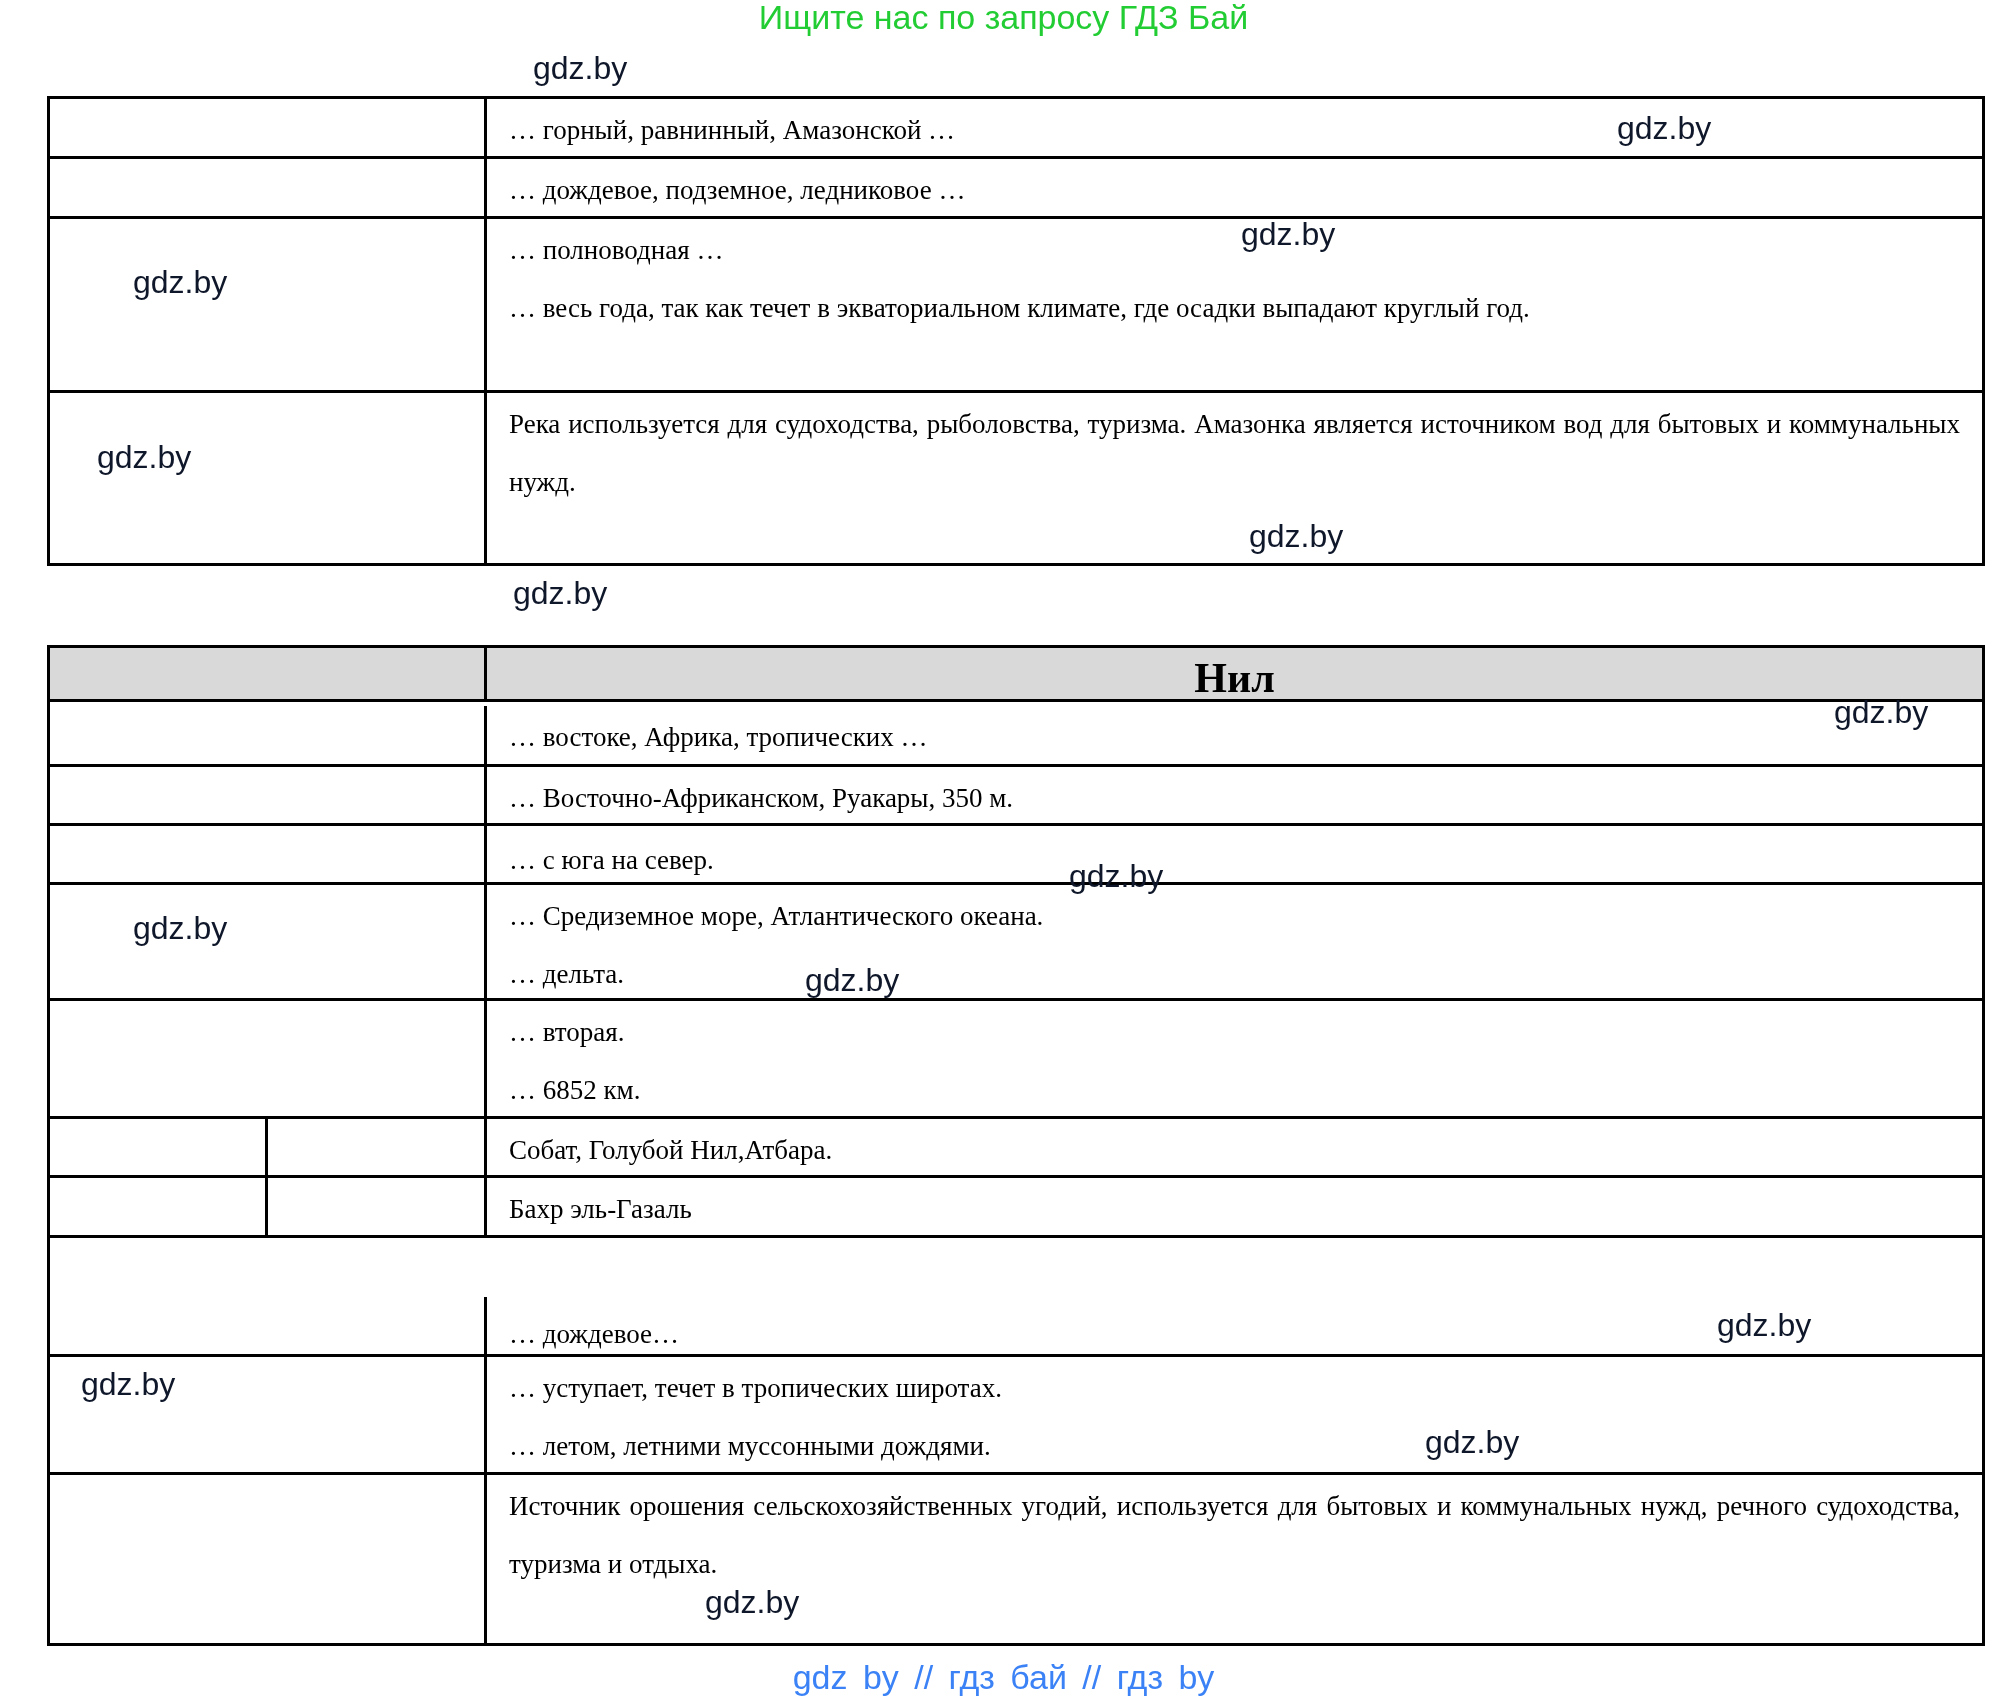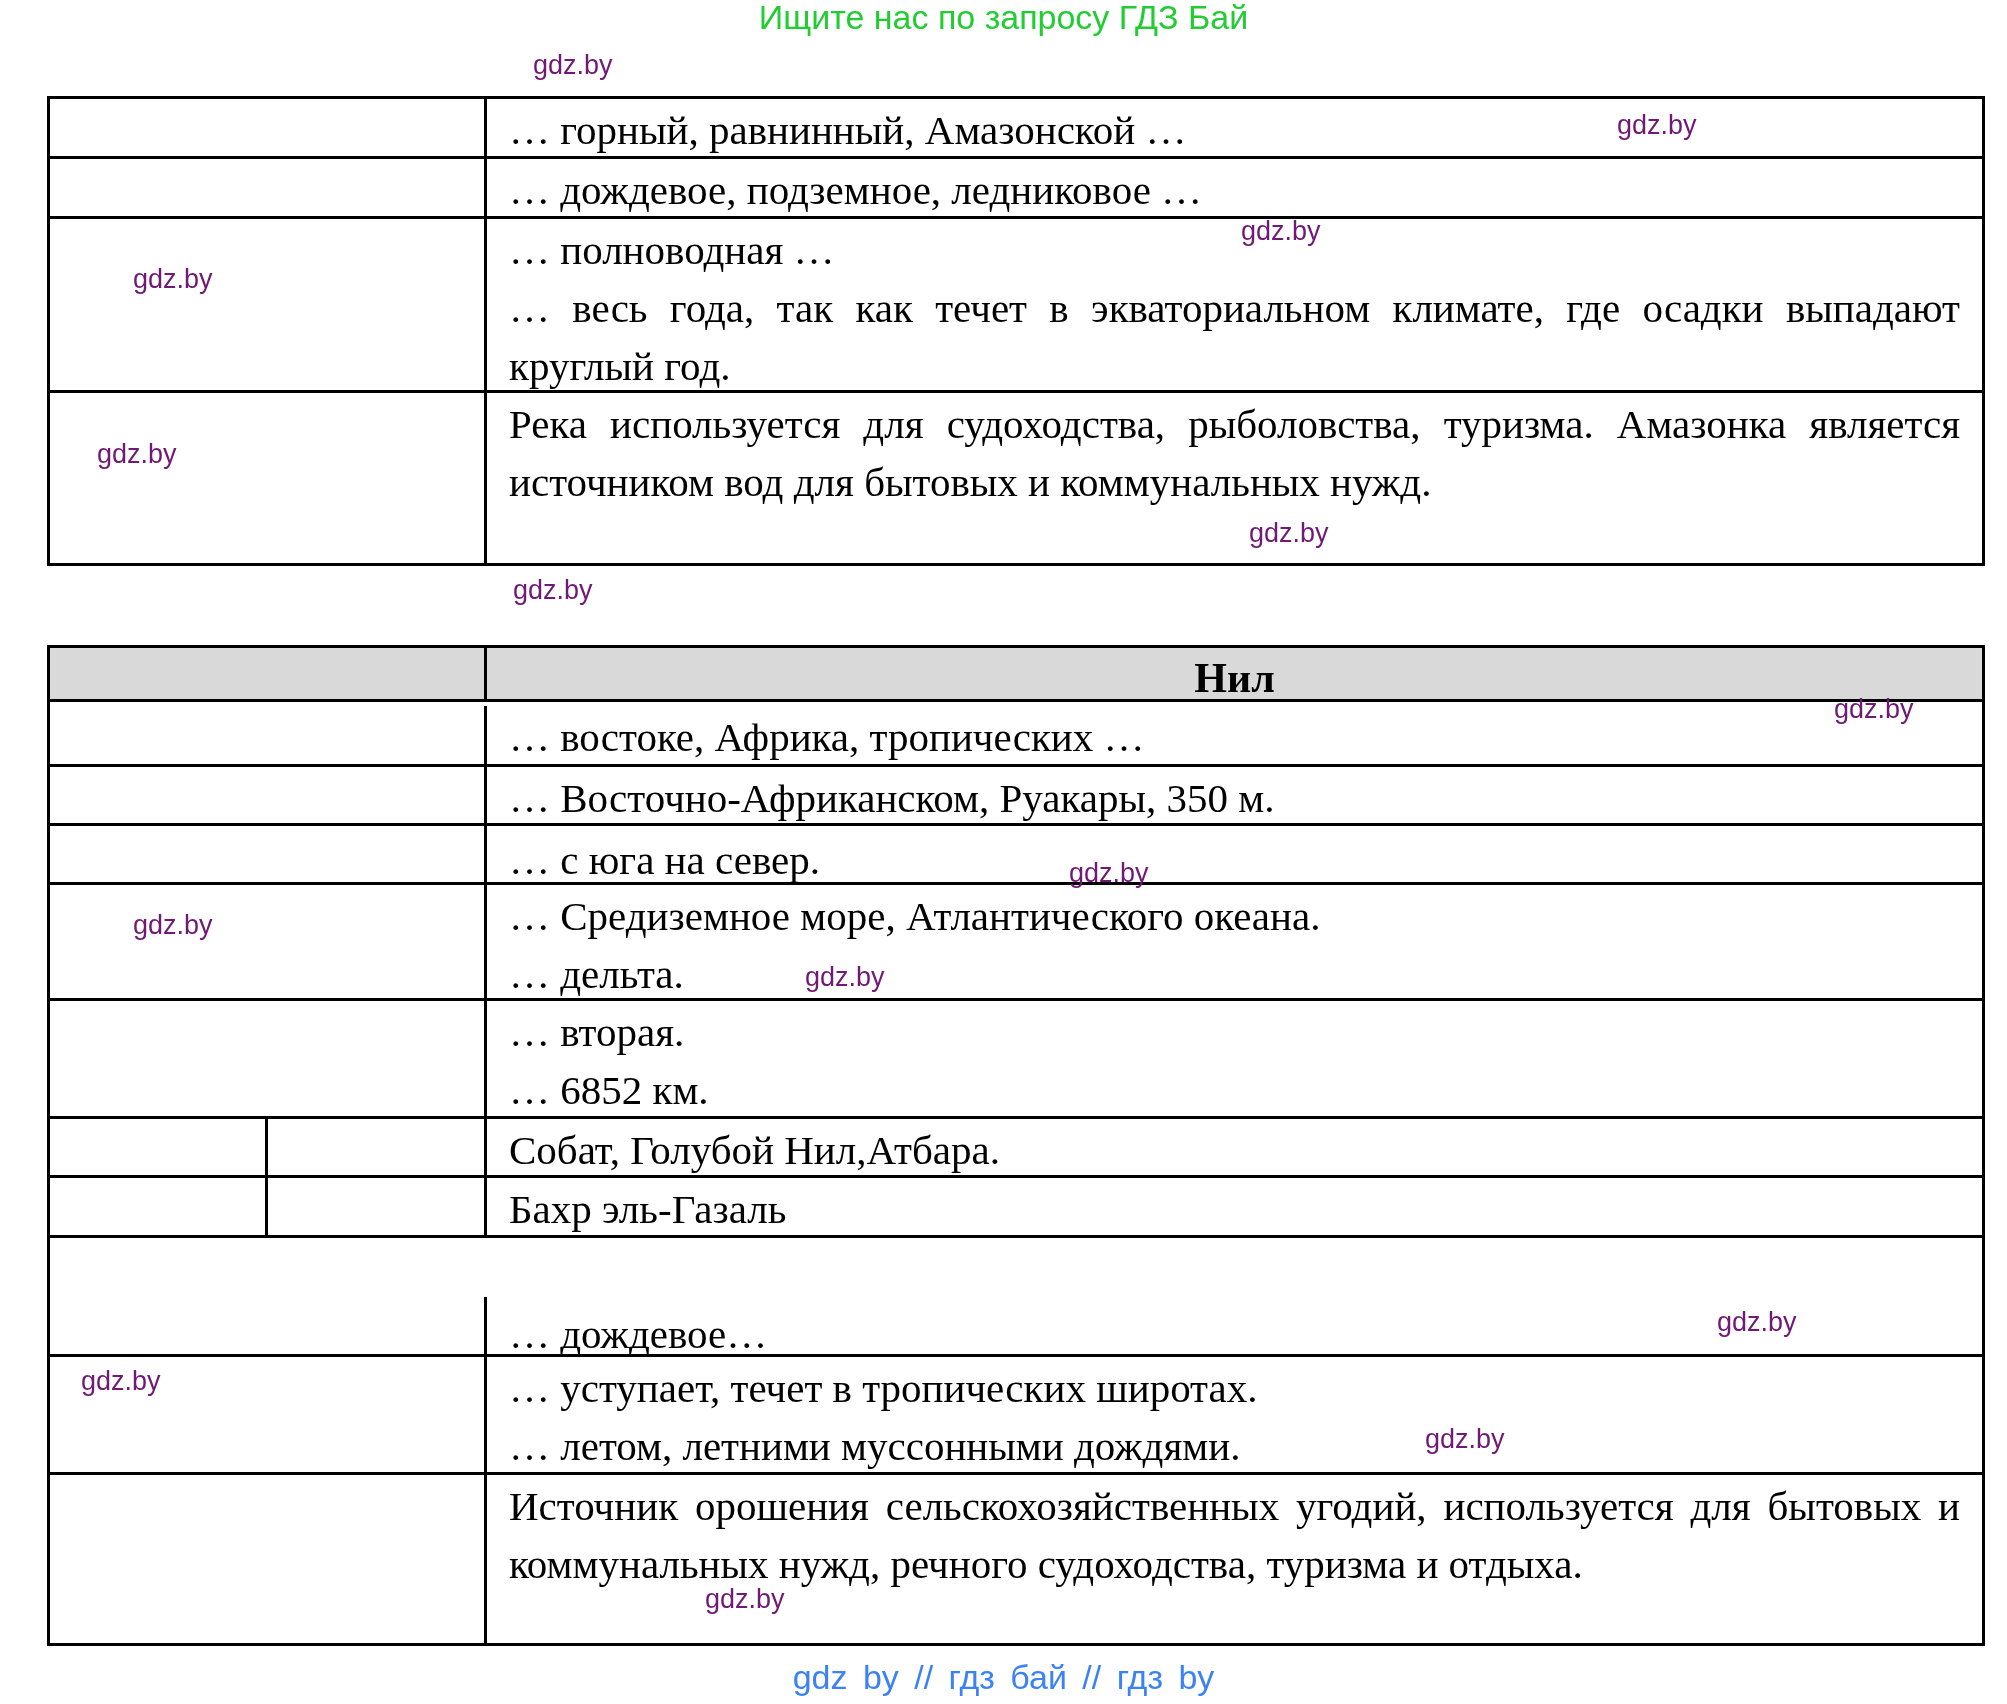--- a/index.html
+++ b/index.html
@@ -1,26 +1,26 @@
 <!DOCTYPE html>
 <html><head>
 <meta charset="utf-8">
 <style>
   html, body { margin:0; padding:0; background:#ffffff; }
   body { width:2007px; height:1704px; position:relative; overflow:hidden; font-family:"Liberation Serif", serif; color:#000; }
   .banner { position:absolute; top:-2px; left:0; width:2007px; text-align:center; font-family:"Liberation Sans", sans-serif; font-size:34px; color:#22cc33; }
-  .wm { position:absolute; font-family:"Liberation Sans", sans-serif; font-size:27px; color:#701a75; line-height:1; }
+  .wm { position:absolute; font-family:"Liberation Sans", sans-serif; font-size:32px; color:#0f172a; line-height:1; }
   .footer { position:absolute; top:1658px; left:0; width:2007px; text-align:center; font-family:"Liberation Sans", sans-serif; font-size:34px; color:#3b82f6; word-spacing:6px; }
   .tbl { position:absolute; left:47px; width:1938px; border:3px solid #000; box-sizing:border-box; }
   .row { position:absolute; left:0; right:0; border-bottom:3px solid #000; box-sizing:border-box; }
   .row.last { border-bottom:none; }
   .lc { position:absolute; left:0; top:0; bottom:0; width:437px; border-right:3px solid #000; box-sizing:border-box; }
   .lc.split { width:218px; }
   .mc { position:absolute; left:218px; top:0; bottom:0; width:219px; border-right:3px solid #000; box-sizing:border-box; }
-  .rc { position:absolute; left:437px; right:0; top:0; bottom:0; padding:2px 22px 0 22px; box-sizing:border-box; font-size:41px; line-height:58px; }
+  .rc { position:absolute; left:437px; right:0; top:0; bottom:0; padding:2px 22px 0 22px; box-sizing:border-box; font-size:27px; line-height:58px; }
   .rc .ln { display:block; white-space:nowrap; }
   .rc .just { white-space:normal; text-align:justify; }
   .hdr { background:#d9d9d9; }
   .hdr .rc { text-align:center; font-weight:bold; font-size:42px; line-height:56px; }
 </style>
 </head>
 <body>
 
 <div class="banner">Ищите нас по запросу ГДЗ Бай</div>
 

